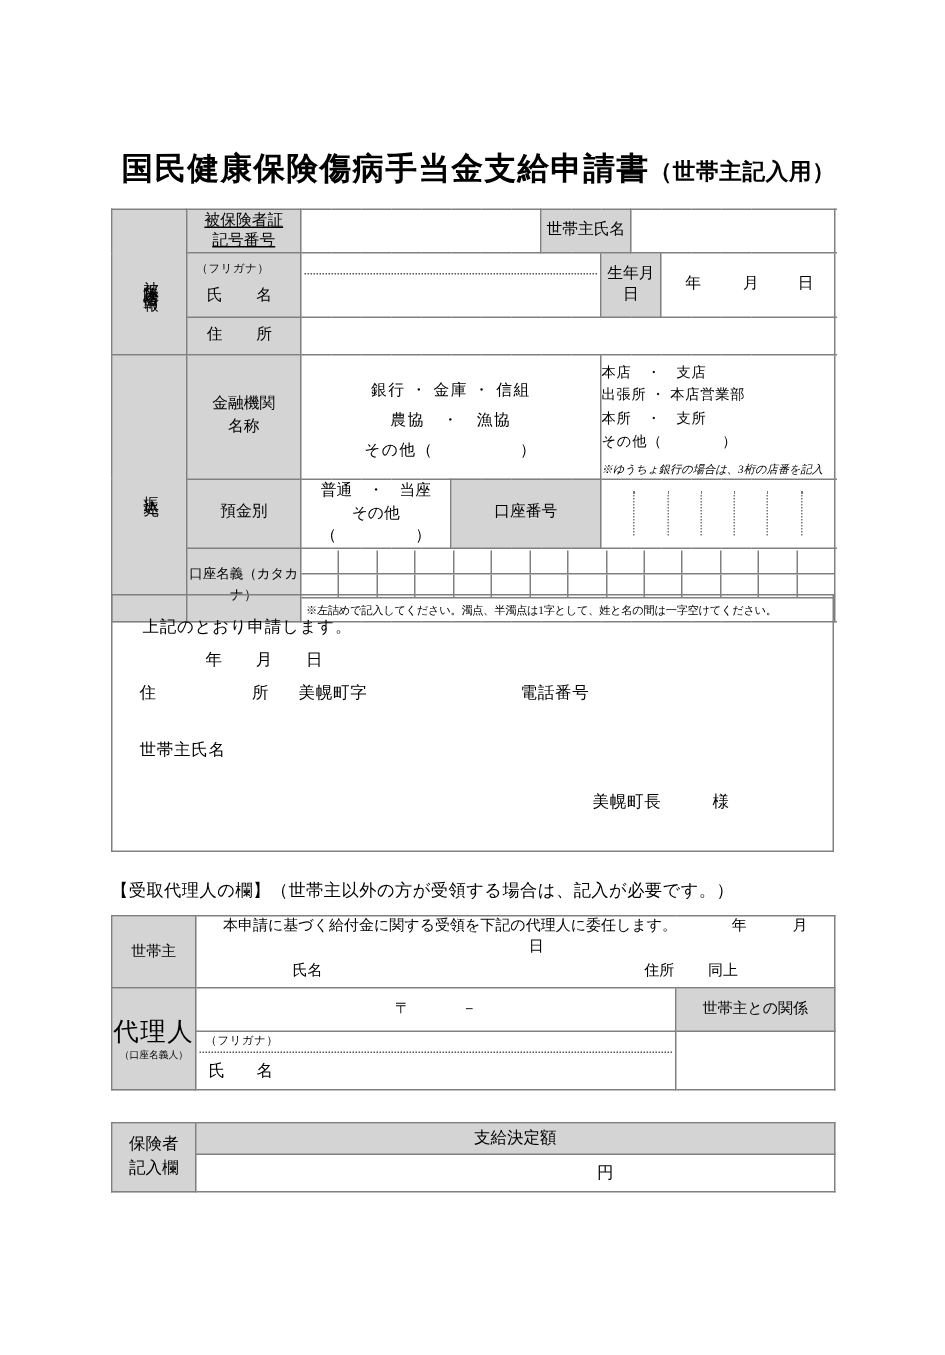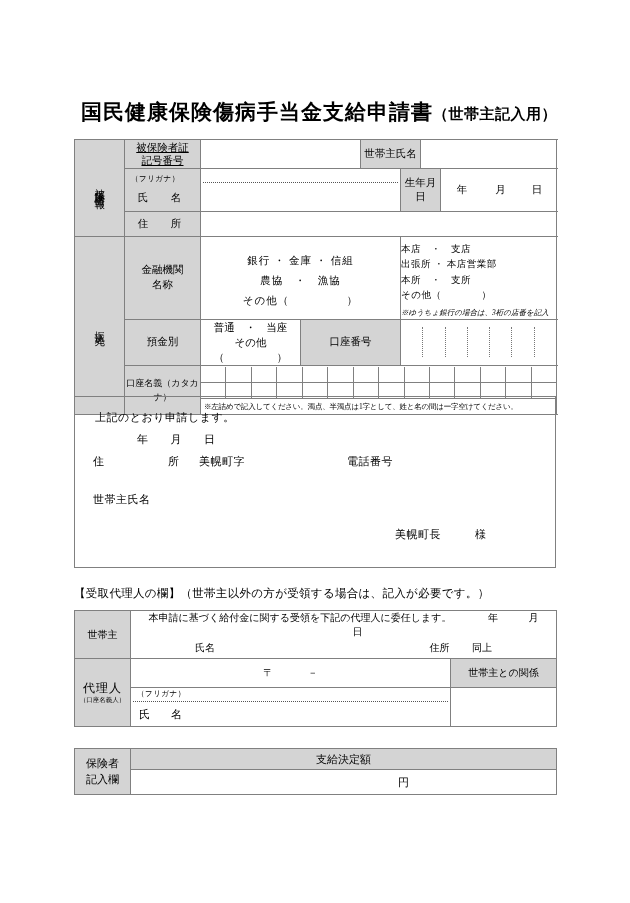--- a/index.html
+++ b/index.html
@@ -387,21 +387,21 @@
     <tr>
       <td class="white lefttxt" colspan="2" style="height:20px;border-top:none;">
         <span>氏名</span>
         <span style="margin-left:212px;">住所</span>
         <span style="margin-left:20px;">同上</span>
       </td>
     </tr>
 
     <tr>
       <td class="gray" rowspan="2">
-        <div style="font-size:12px;letter-spacing:1px;">代理人</div>
+        <div style="font-size:17px;letter-spacing:1px;">代理人</div>
         <div style="font-size:6.5px;letter-spacing:0;">（口座名義人）</div>
       </td>
       <td class="white lefttxt" style="height:28px;">
         <span style="font-size:10px;">〒</span>
         <span style="margin-left:32px;">－</span>
       </td>
       <td class="gray">世帯主との関係</td>
     </tr>
     <tr>
       <td class="white" style="height:38px;padding:0;">

